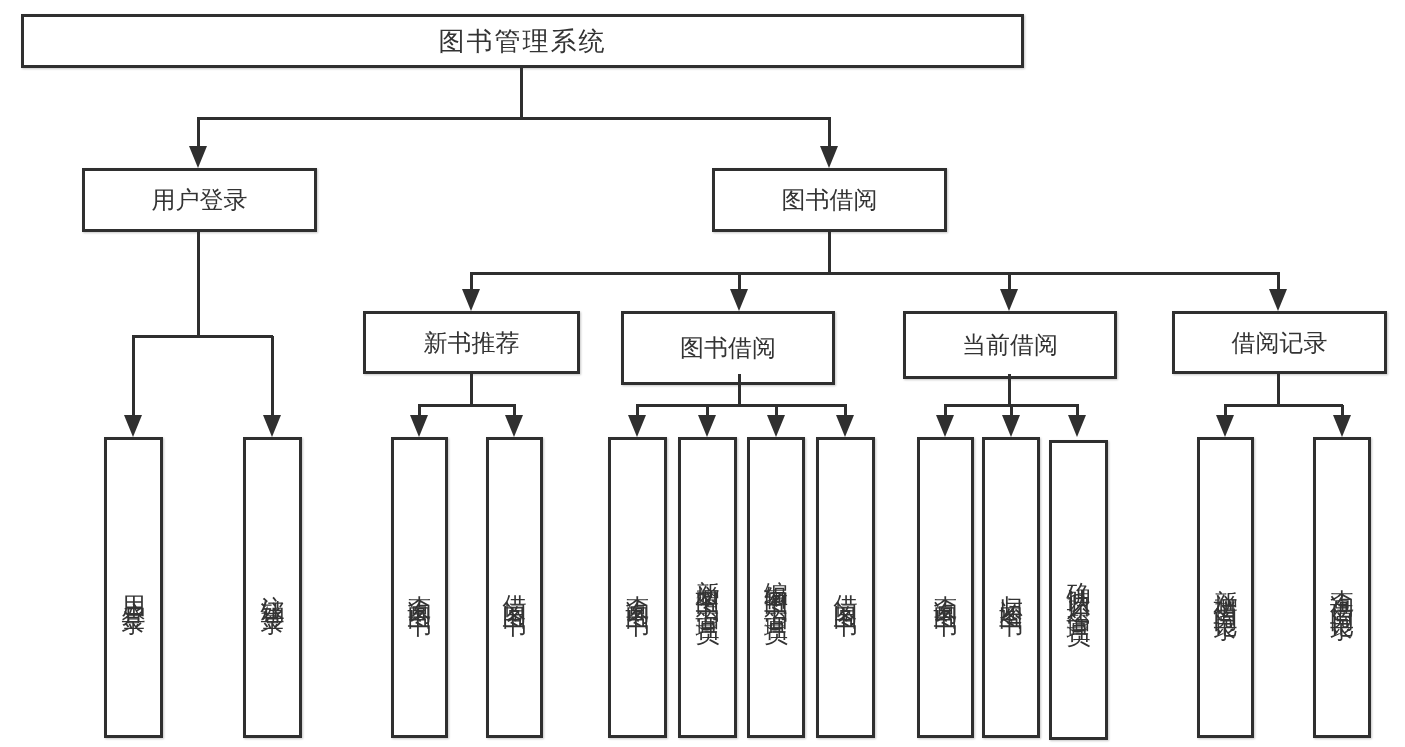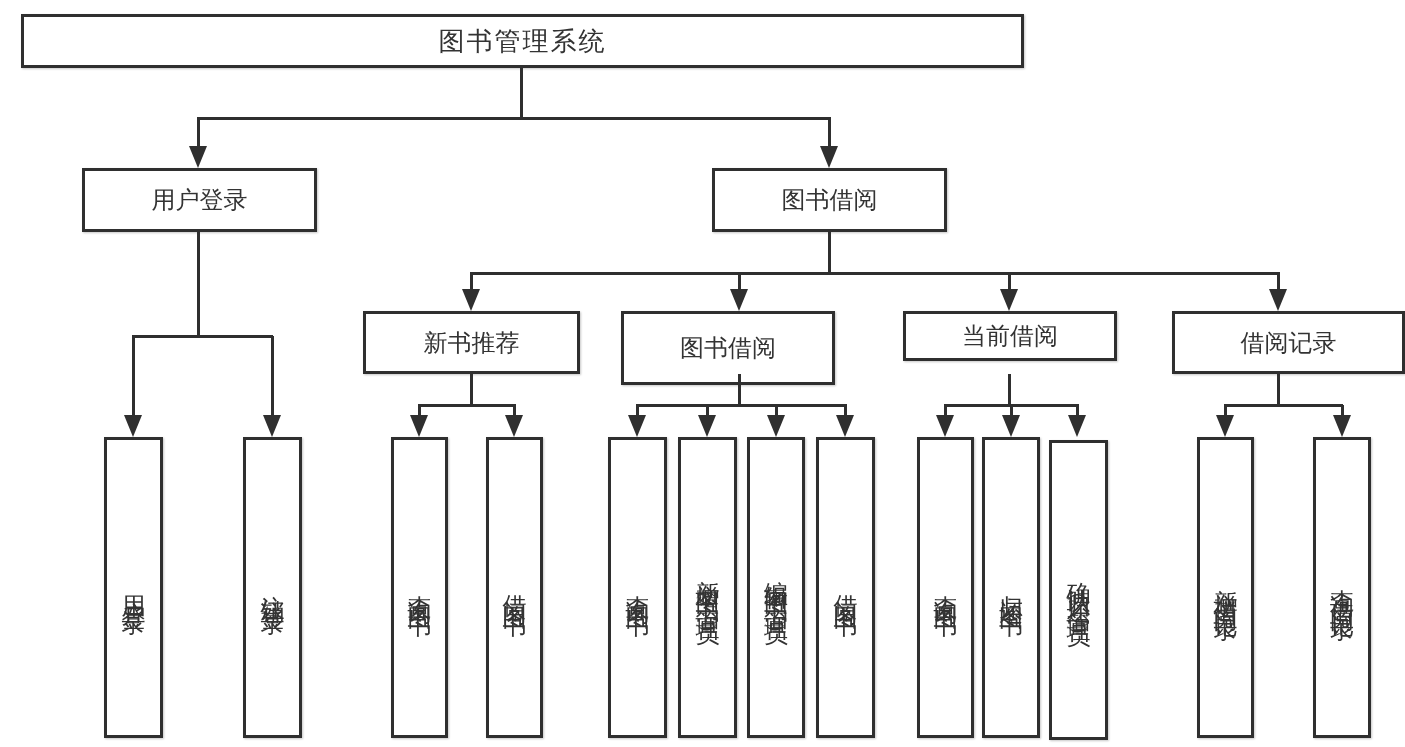--- a/index.html
+++ b/index.html
@@ -79,22 +79,22 @@
   <div class="ar" style="left:462px; top:289px;"></div>
   <div class="vl" style="left:738px; top:273px; height:19px;"></div>
   <div class="ar" style="left:730px; top:289px;"></div>
   <div class="vl" style="left:1008px; top:273px; height:19px;"></div>
   <div class="ar" style="left:1000px; top:289px;"></div>
   <div class="vl" style="left:1277px; top:273px; height:19px;"></div>
   <div class="ar" style="left:1269px; top:289px;"></div>
 
   <div class="box" style="left:363px; top:311px; width:217px; height:63px;">新书推荐</div>
   <div class="box" style="left:621px; top:311px; width:214px; height:74px;text-align:center;">图书借阅</div>
-  <div class="box" style="left:903px; top:311px; width:214px; height:50px;">当前借阅</div>
-  <div class="box" style="left:1172px; top:311px; width:233px; height:63px;text-align:right;">借阅记录</div>
+  <div class="box" style="left:903px; top:311px; width:214px; height:68px;">当前借阅</div>
+  <div class="box" style="left:1172px; top:311px; width:215px; height:63px;text-align:right;">借阅记录</div>
 
   <div class="vl" style="left:470px; top:374px; height:31px;"></div>
   <div class="hl" style="left:418px; top:404px; width:98px;"></div>
   <div class="vl" style="left:418px; top:405px; height:13px;"></div>
   <div class="ar" style="left:410px; top:415px;"></div>
   <div class="vl" style="left:513px; top:405px; height:13px;"></div>
   <div class="ar" style="left:505px; top:415px;"></div>
 
   <div class="vl" style="left:738px; top:374px; height:31px;"></div>
   <div class="hl" style="left:636px; top:404px; width:211px;"></div>

